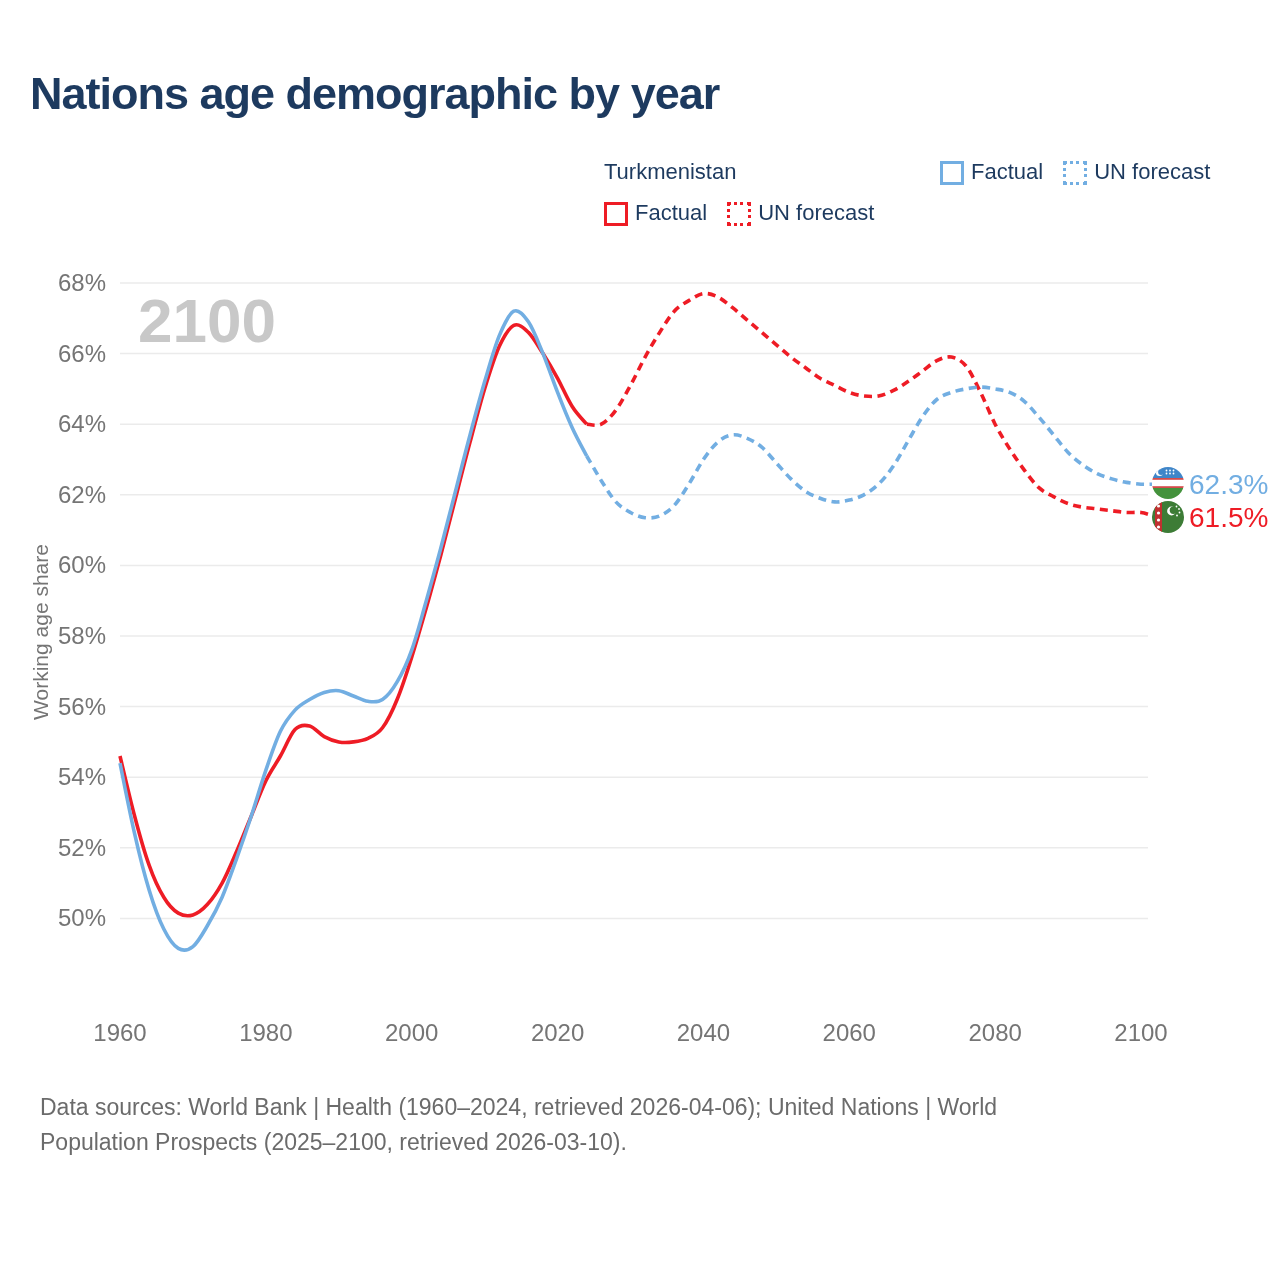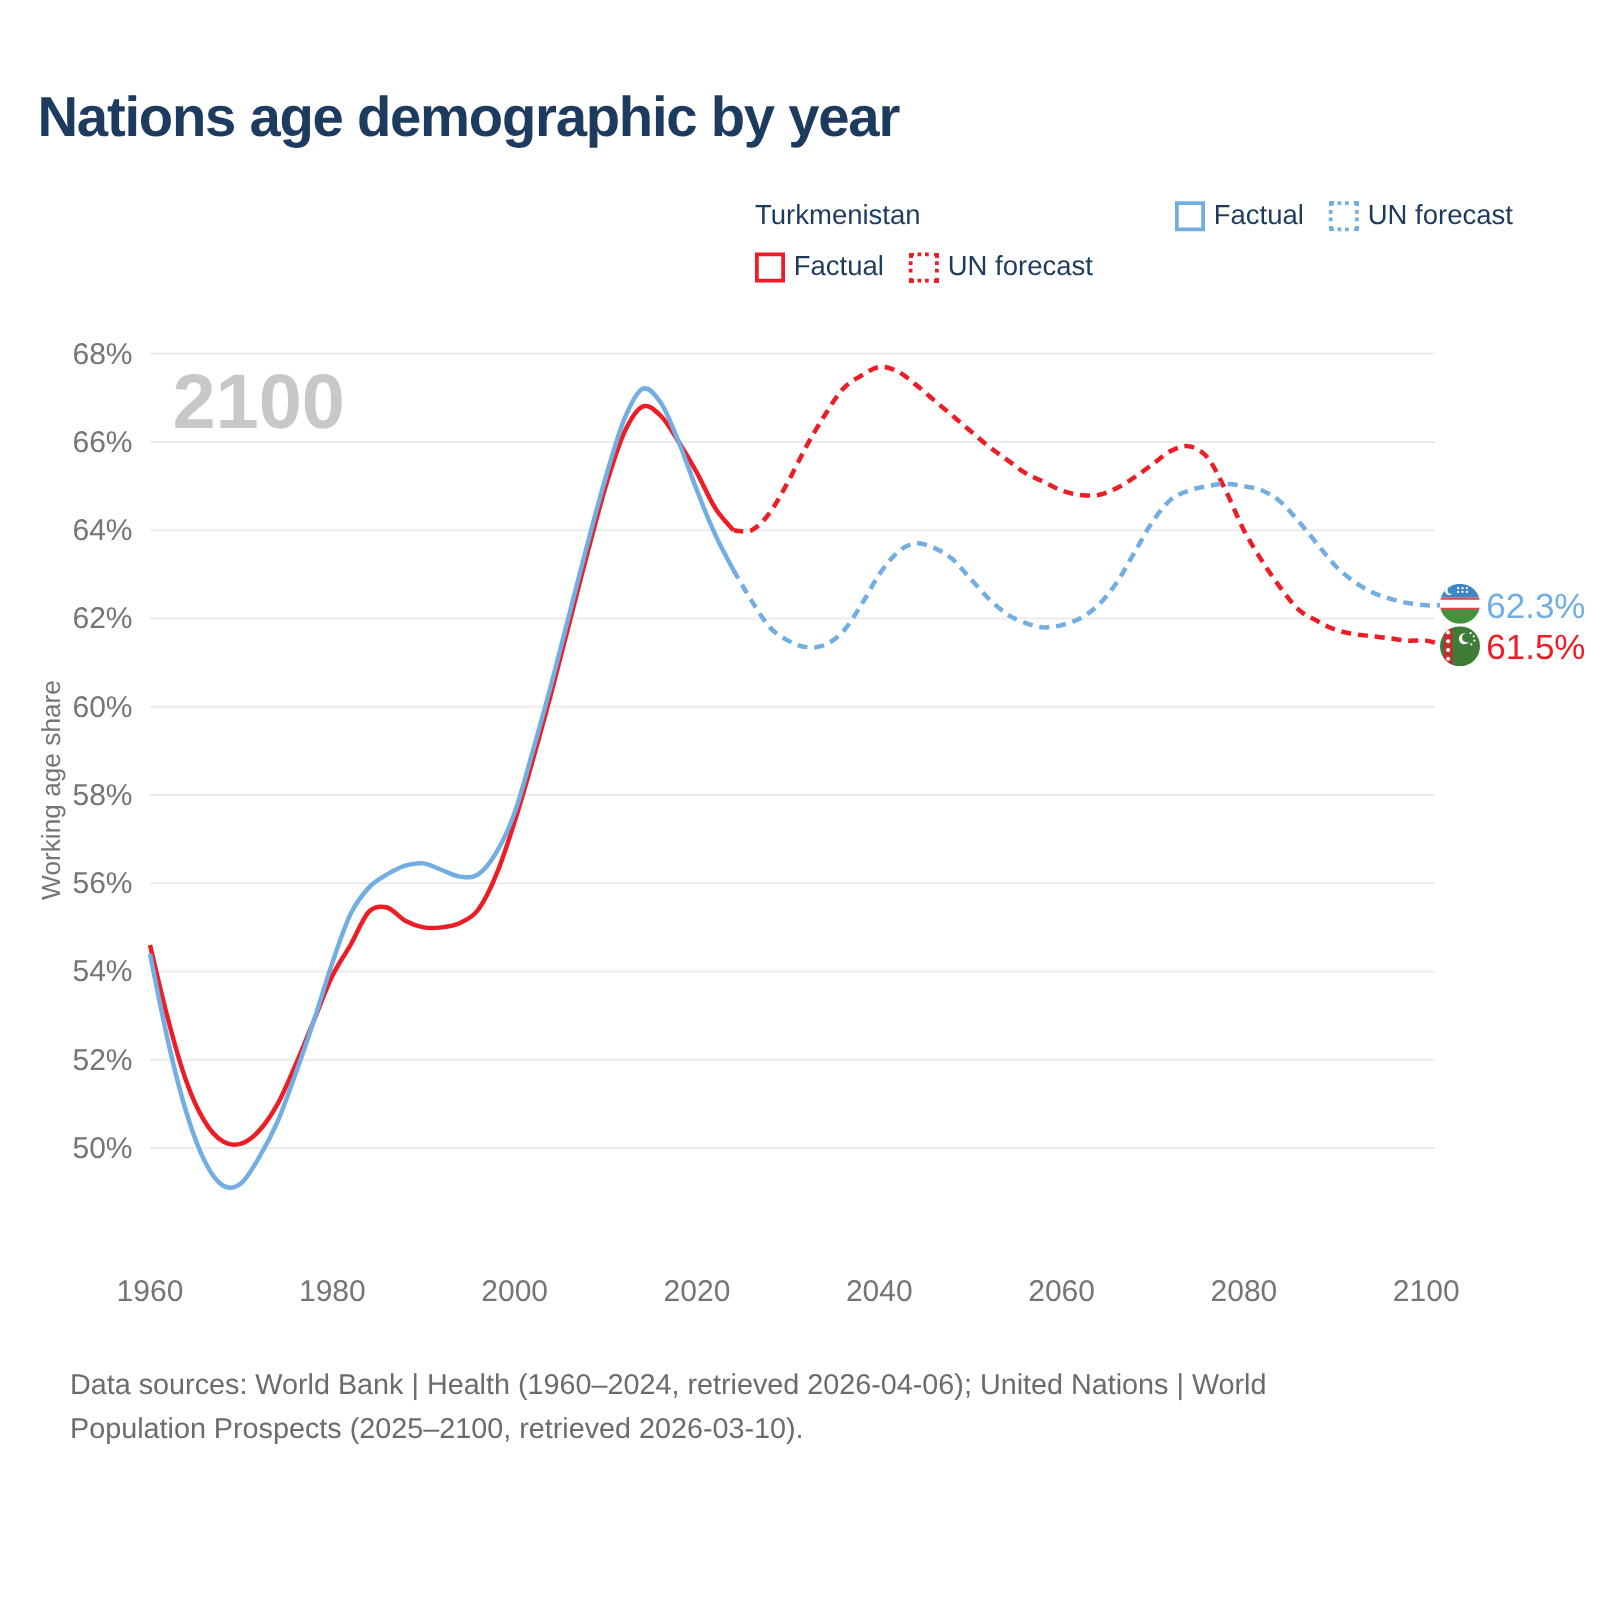--- a/index.html
+++ b/index.html
@@ -26,21 +26,21 @@
   .swatch.dotted.tkm{border:3px dotted var(--tkm);}
   .swatch.solid.uzb{border:3px solid var(--uzb);}
   .swatch.dotted.uzb{border:3px dotted var(--uzb);}
   #plot{position:absolute;left:0;top:0;}
   .ytick,.xtick{font-size:24px;fill:var(--tick);}
   .axis-title{font-size:21px;fill:var(--tick);}
   .wm{font-size:62px;font-weight:bold;fill:var(--wm);}
   .endlabel{font-size:28px;}
   .endlabel.uzb{fill:var(--uzb);}
   .endlabel.tkm{fill:var(--tkm);}
-  .footer{position:absolute;left:40px;top:1090px;color:var(--footer);font-size:23px;line-height:35px;margin-left:16px;}
+  .footer{position:absolute;left:40px;top:1090px;color:var(--footer);font-size:23px;line-height:35px;}
   .footer .attr-line{margin-top:8px;}
 </style>
 </head>
 <body>
 
 <div class="title">Nations age demographic by year</div>
 
 <div class="legend-group g0">
   <div class="legend-header">Turkmenistan</div>
   <div class="legend-row">

